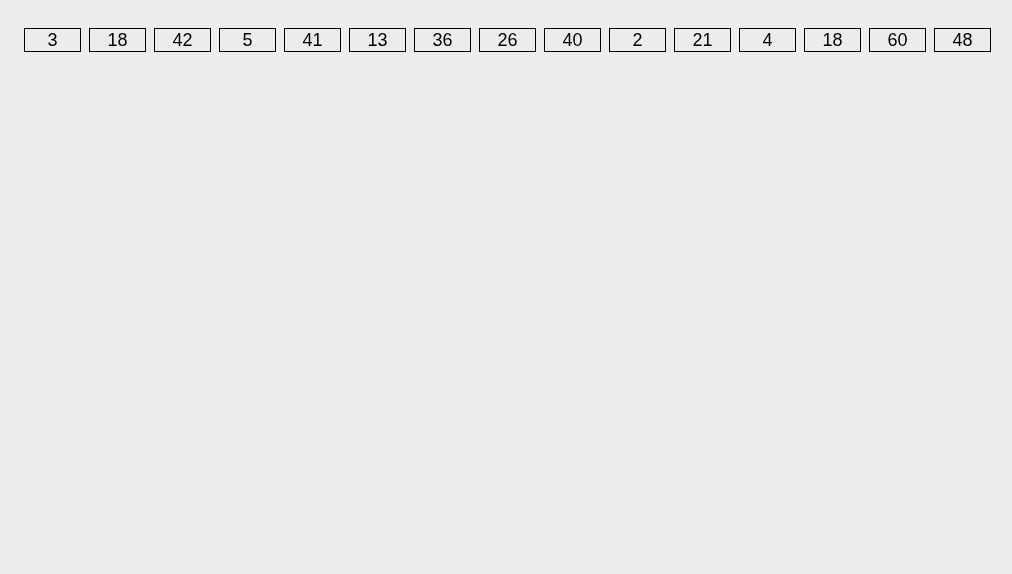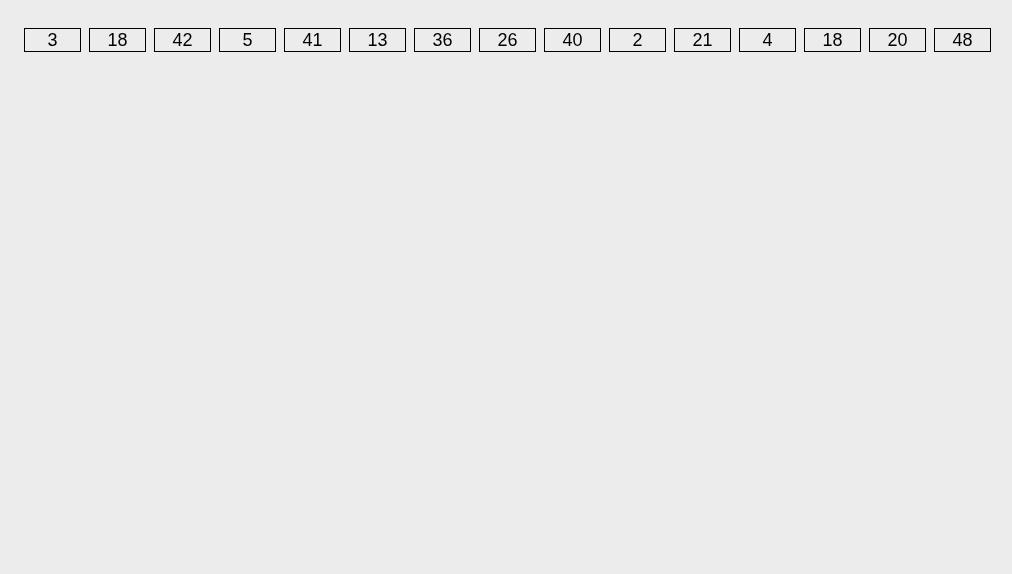--- a/index.html
+++ b/index.html
@@ -71,18 +71,18 @@
   <div class="number-cell">
     <span>21</span>
   </div>
   <div class="number-cell">
     <span>4</span>
   </div>
   <div class="number-cell">
     <span>18</span>
   </div>
   <div class="number-cell">
-    <span>20</span>
+    <span>60</span>
   </div>
   <div class="number-cell">
     <span>48</span>
   </div>
 </div>
 
 </body></html>

